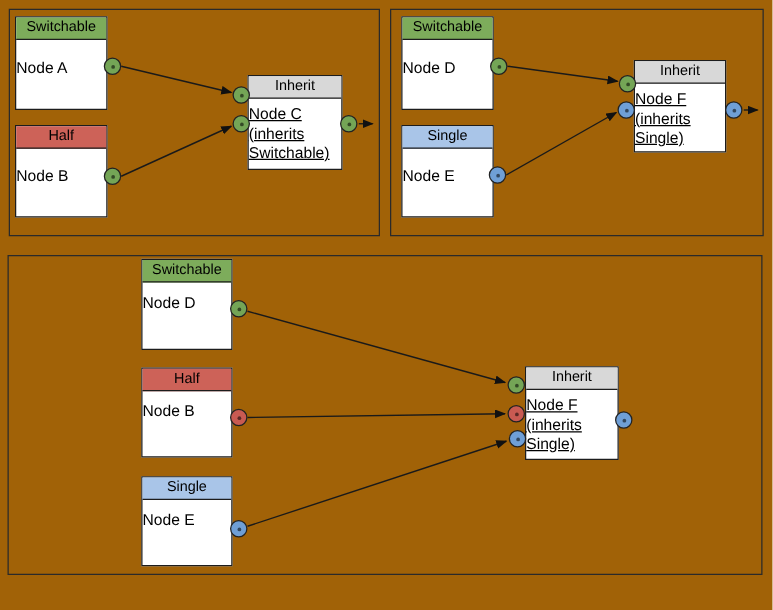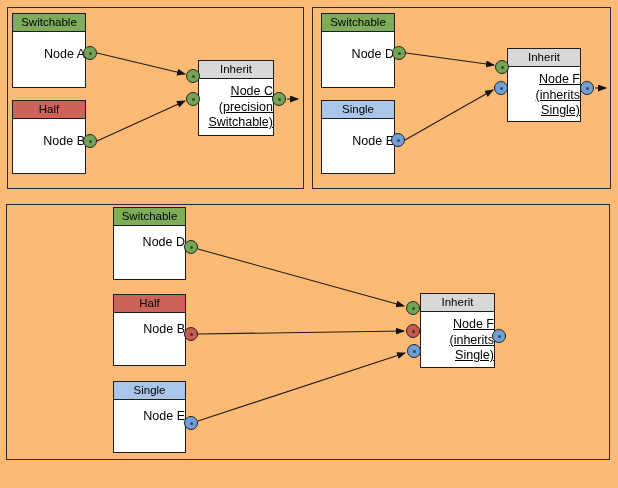--- a/index.html
+++ b/index.html
@@ -1,36 +1,36 @@
 <!DOCTYPE html>
 <html><head>
 <meta charset="utf-8">
 <style>
   html,body { margin:0; padding:0; background:#ffffff; }
   .canvas {
-    position:relative; width:618px; height:488px; background:#fdba74;
+    position:relative; width:618px; height:488px; background:#a16207;
     font-family:"Liberation Sans", sans-serif; color:#111;
     overflow:hidden;
   }
   .wires { position:absolute; left:0; top:0; pointer-events:none; }
   .panel {
     position:absolute; border:1.5px solid #2a2a2a; background:transparent;
     box-sizing:border-box;
   }
   .node {
     position:absolute; background:#ffffff; border:1.5px solid #1c1c1c;
     box-sizing:border-box;
   }
   .node-header {
     height:17px; line-height:17px; border-bottom:1.5px solid #1c1c1c;
     text-align:center; font-size:11.5px; color:#000; box-sizing:content-box;
     overflow:hidden; white-space:nowrap;
   }
   .node-body {
-    text-align:right; font-size:12.5px; line-height:15.5px; color:#000;
+    text-align:left; font-size:12.5px; line-height:15.5px; color:#000;
     white-space:pre-line;
   }
   .body-top    { padding-top:15px; }
   .body-mid    { padding-top:9px;  }
   .body-multi  { padding-top:5px;text-decoration:underline;  }
   .port {
     position:absolute; width:14px; height:14px; border-radius:50%;
     border:1.5px solid #222; box-sizing:border-box;
   }
   .port::after {
@@ -74,21 +74,21 @@
     <div class="node-header" style="background-color: rgb(125, 172, 91);">Switchable</div>
     <div class="node-body body-top">Node A</div>
   </div>
   <div class="node" style="left:12px; top:100px; width:74px; height:74px;">
     <div class="node-header" style="background-color: rgb(205, 98, 88);">Half</div>
     <div class="node-body body-top">Node B</div>
   </div>
   <div class="node" style="left:198px; top:60px; width:76px; height:76px;">
     <div class="node-header" style="background-color: rgb(216, 216, 216);">Inherit</div>
     <div class="node-body body-multi">Node C
-(precision
+(inherits
 Switchable)</div>
   </div>
 
   <span class="port" style="left: 83px; top: 46px; background-color: rgb(116, 165, 86);"></span>
   <span class="port" style="left: 83px; top: 134px; background-color: rgb(116, 165, 86);"></span>
   <span class="port" style="left: 186px; top: 69px; background-color: rgb(116, 165, 86);"></span>
   <span class="port" style="left: 186px; top: 92px; background-color: rgb(116, 165, 86);"></span>
   <span class="port" style="left: 272px; top: 92px; background-color: rgb(116, 165, 86);"></span>
 
   <div class="panel" style="left:312px; top:7px; width:299px; height:182px;">

